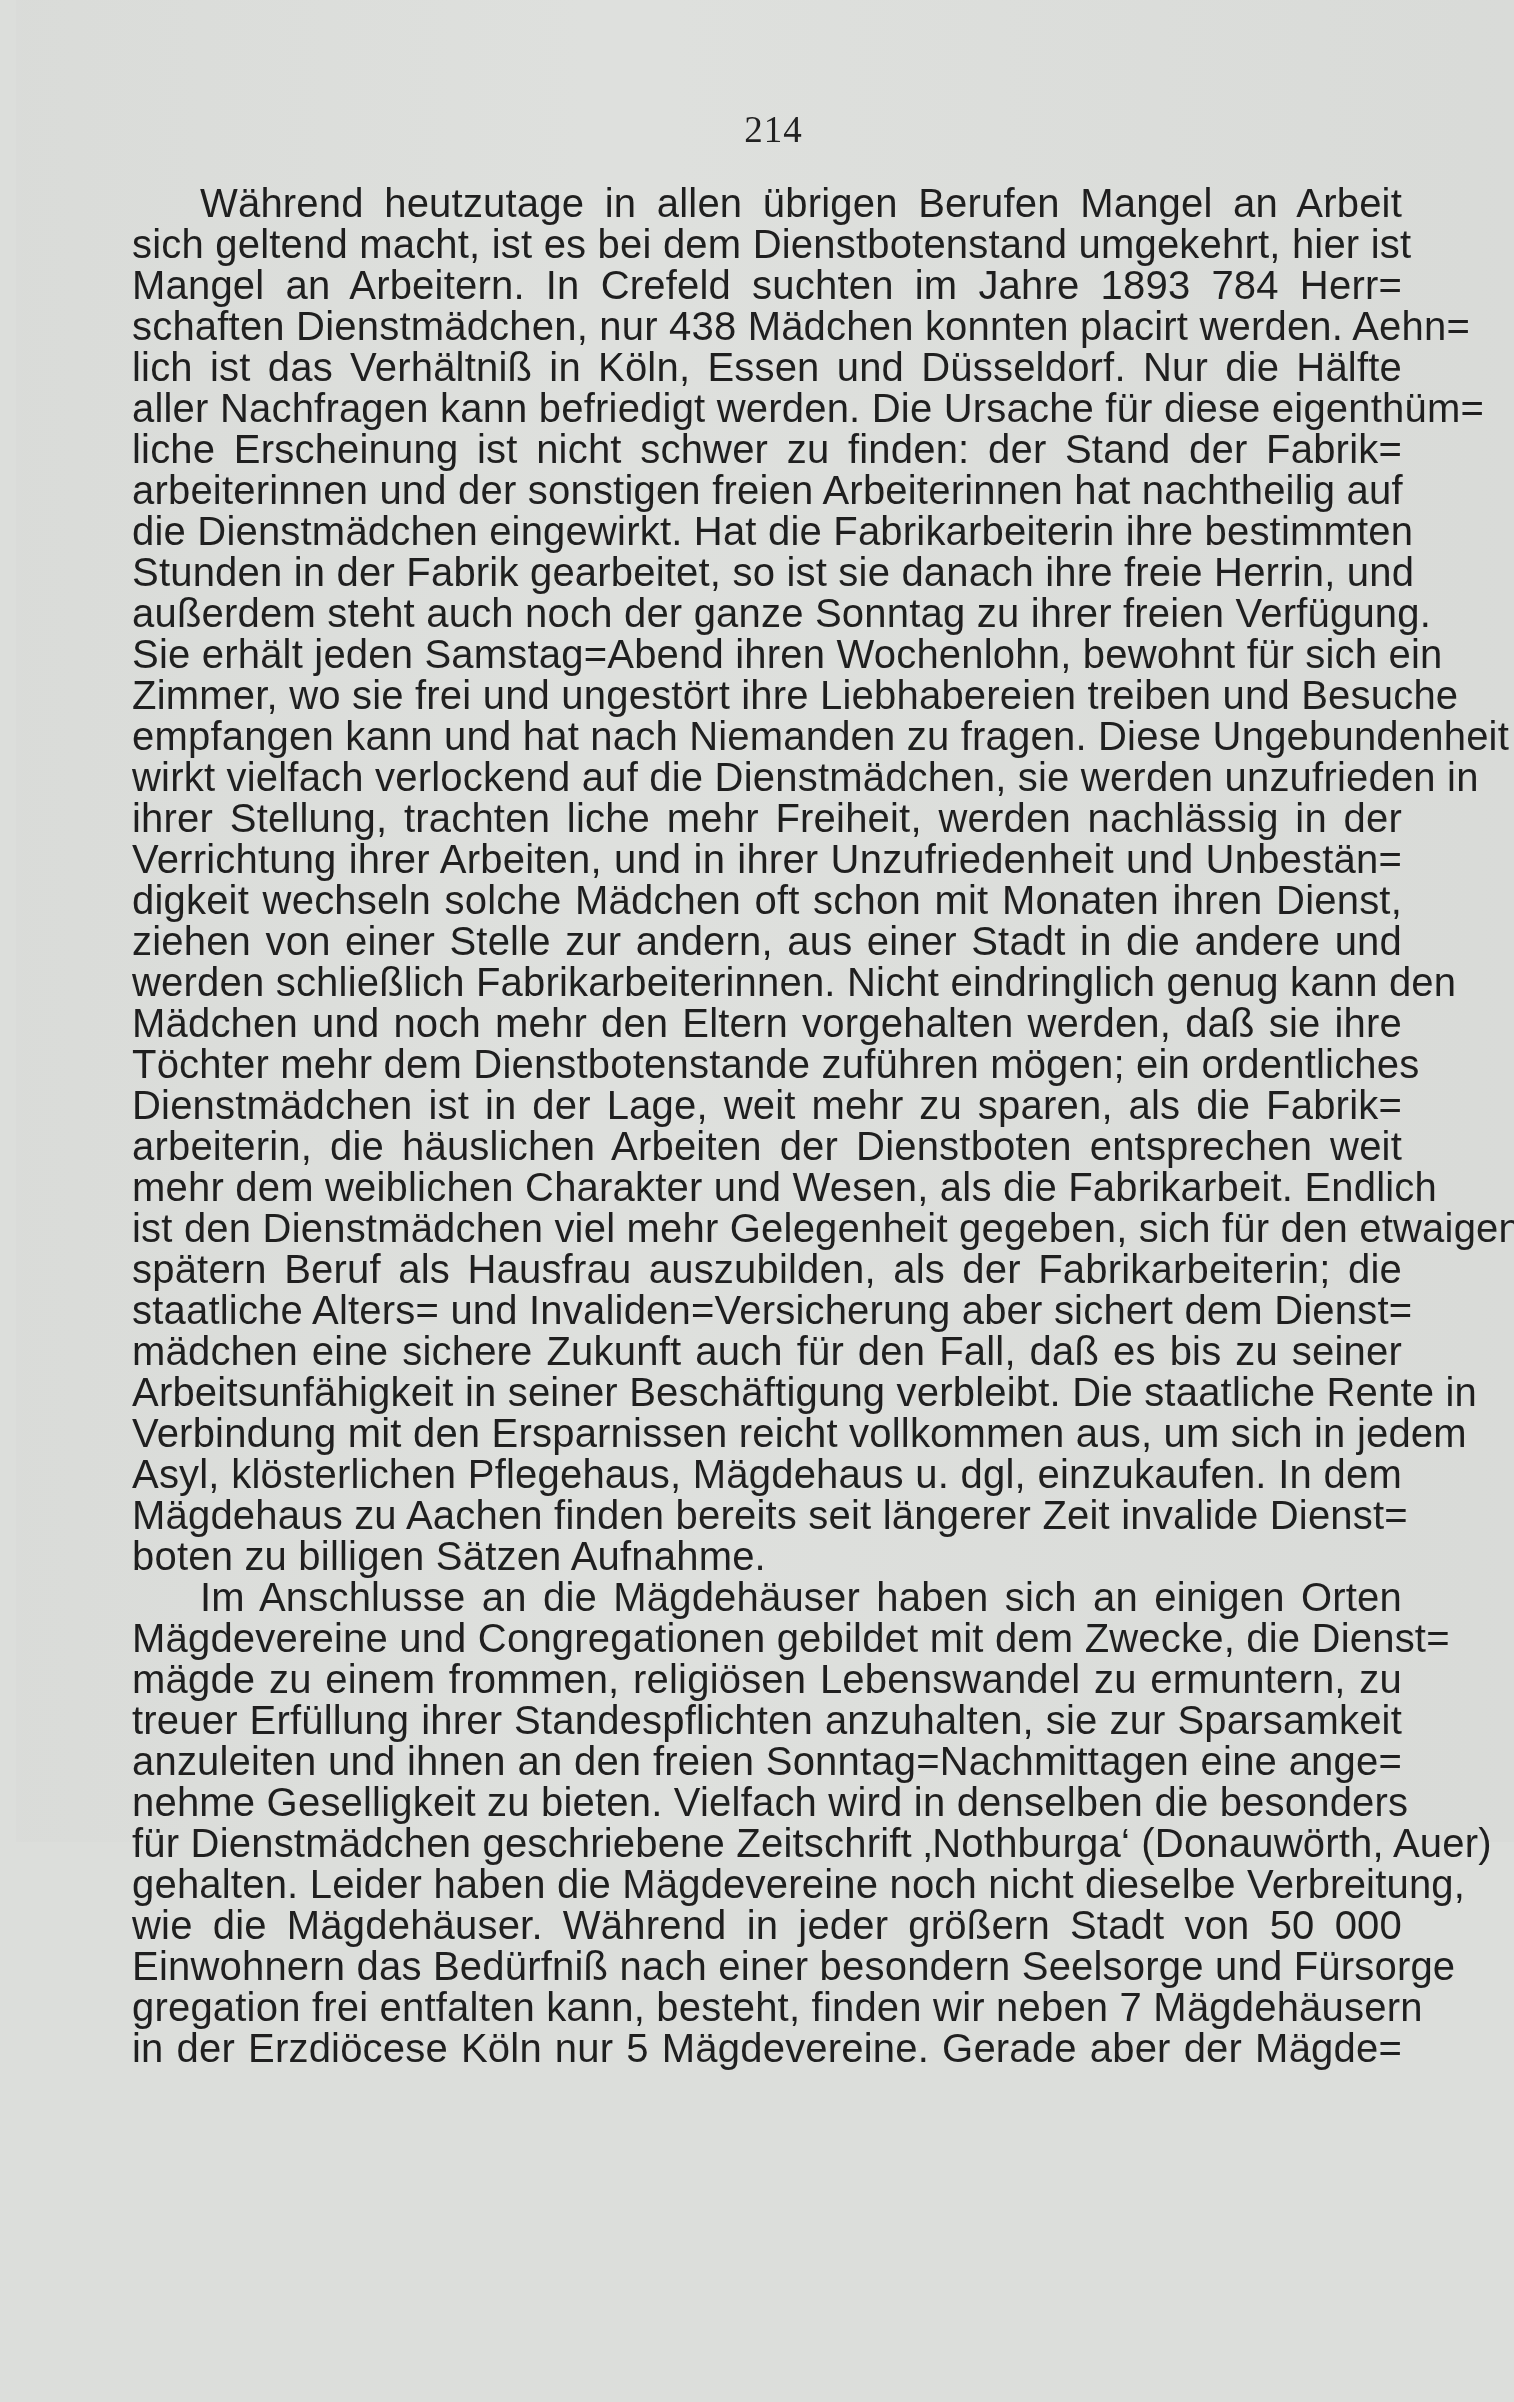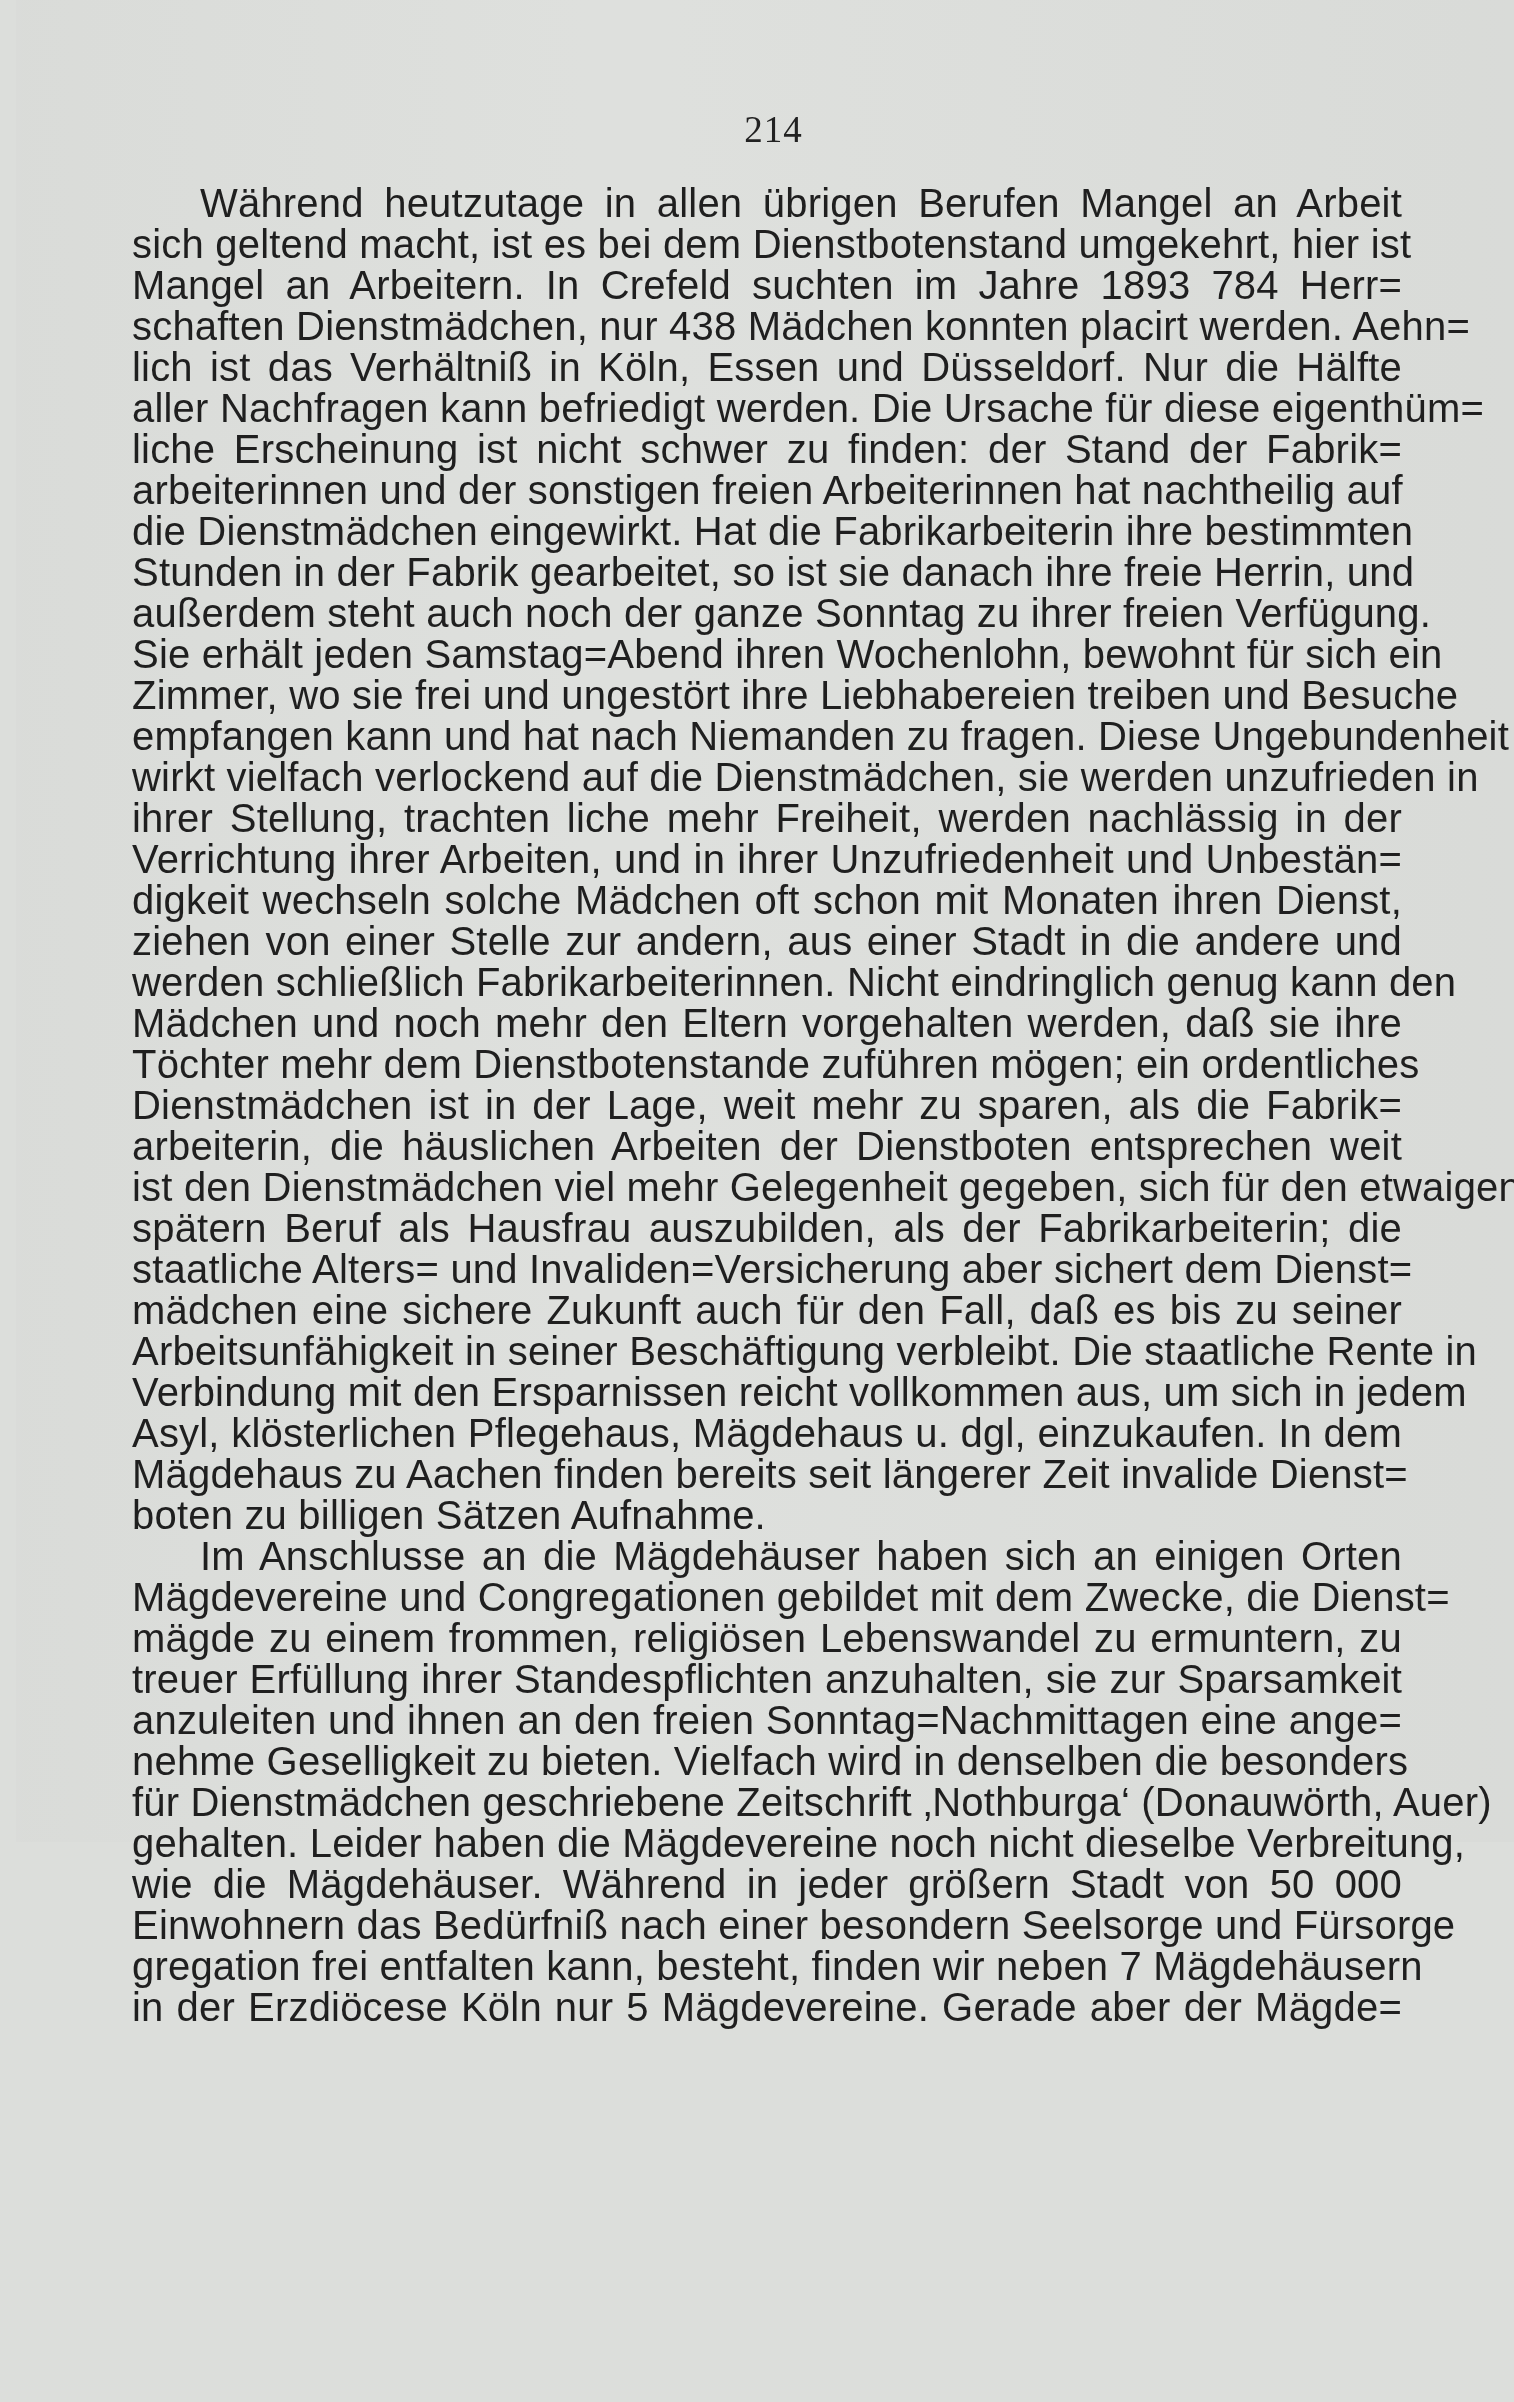--- a/index.html
+++ b/index.html
@@ -88,20 +88,21 @@
       <span class="line">wirkt vielfach verlockend auf die Dienstmädchen, sie werden unzufrieden in</span>
       <span class="line">ihrer Stellung, trachten liche mehr Freiheit, werden nachlässig in der</span>
       <span class="line">Verrichtung ihrer Arbeiten, und in ihrer Unzufriedenheit und Unbestän=</span>
       <span class="line">digkeit wechseln solche Mädchen oft schon mit Monaten ihren Dienst,</span>
       <span class="line">ziehen von einer Stelle zur andern, aus einer Stadt in die andere und</span>
       <span class="line">werden schließlich Fabrikarbeiterinnen. Nicht eindringlich genug kann den</span>
       <span class="line">Mädchen und noch mehr den Eltern vorgehalten werden, daß sie ihre</span>
       <span class="line">Töchter mehr dem Dienstbotenstande zuführen mögen; ein ordentliches</span>
       <span class="line">Dienstmädchen ist in der Lage, weit mehr zu sparen, als die Fabrik=</span>
       <span class="line">arbeiterin, die häuslichen Arbeiten der Dienstboten entsprechen weit</span>
+      <span class="line">mehr dem weiblichen Charakter und Wesen, als die Fabrikarbeit. Endlich</span>
       <span class="line">ist den Dienstmädchen viel mehr Gelegenheit gegeben, sich für den etwaigen</span>
       <span class="line">spätern Beruf als Hausfrau auszubilden, als der Fabrikarbeiterin; die</span>
       <span class="line">staatliche Alters= und Invaliden=Versicherung aber sichert dem Dienst=</span>
       <span class="line">mädchen eine sichere Zukunft auch für den Fall, daß es bis zu seiner</span>
       <span class="line">Arbeitsunfähigkeit in seiner Beschäftigung verbleibt. Die staatliche Rente in</span>
       <span class="line">Verbindung mit den Ersparnissen reicht vollkommen aus, um sich in jedem</span>
       <span class="line">Asyl, klösterlichen Pflegehaus, Mägdehaus u. dgl, einzukaufen. In dem</span>
       <span class="line">Mägdehaus zu Aachen finden bereits seit längerer Zeit invalide Dienst=</span>
       <span class="line last">boten zu billigen Sätzen Aufnahme.</span>
     </div>

